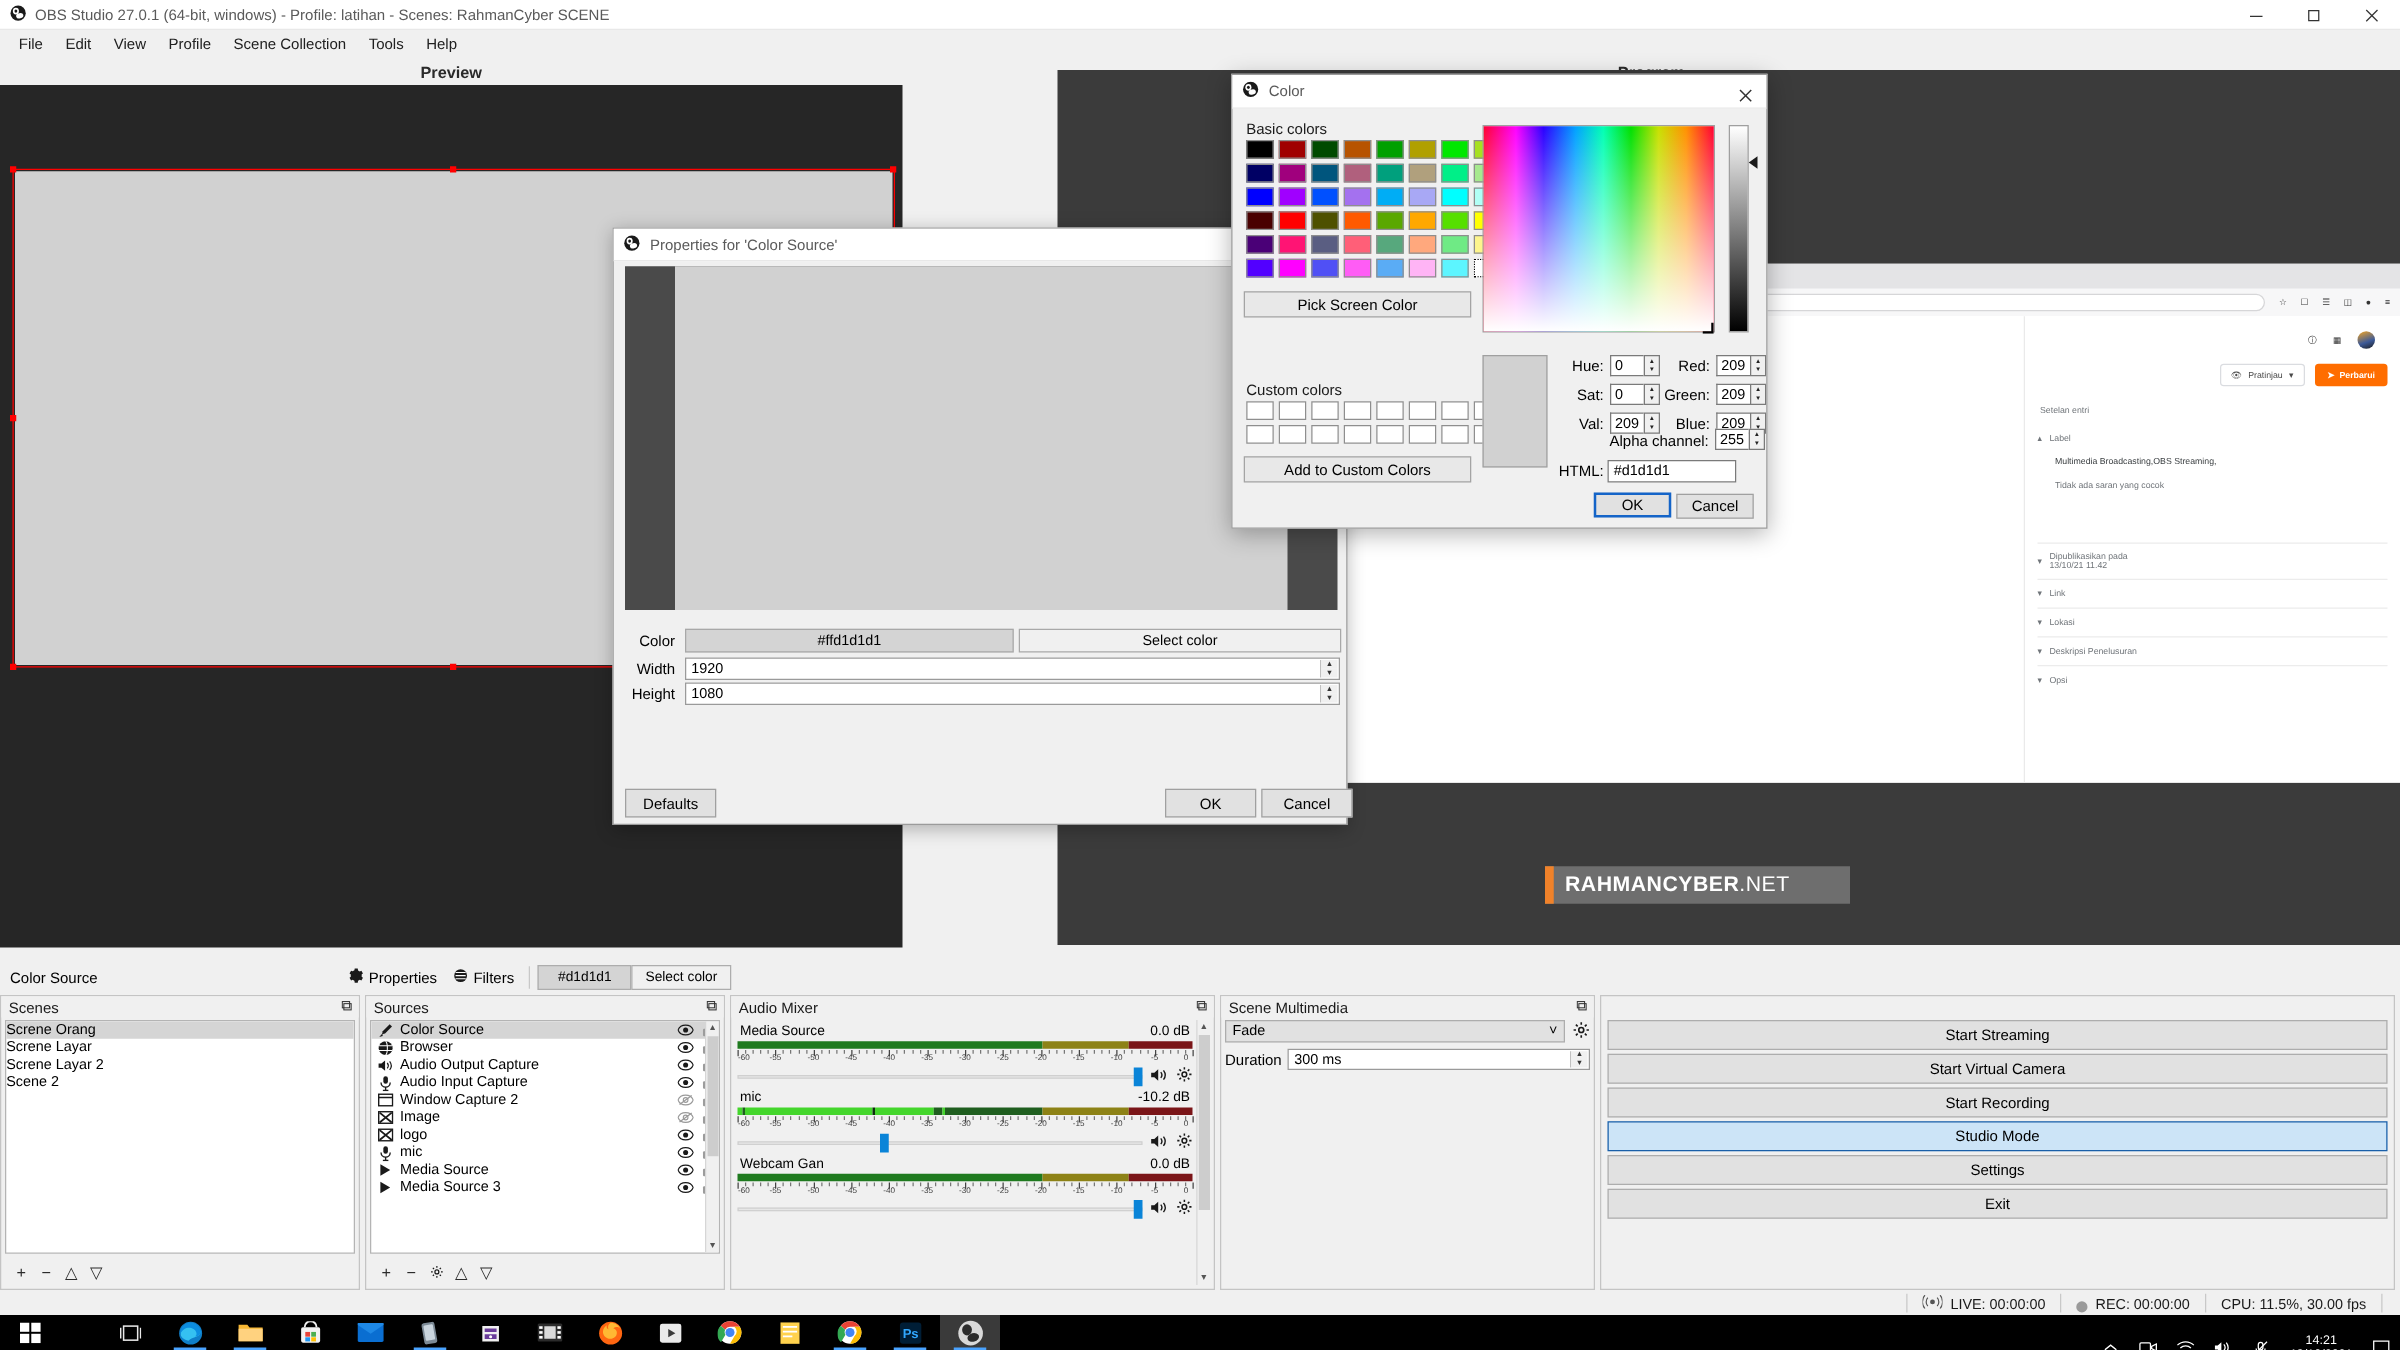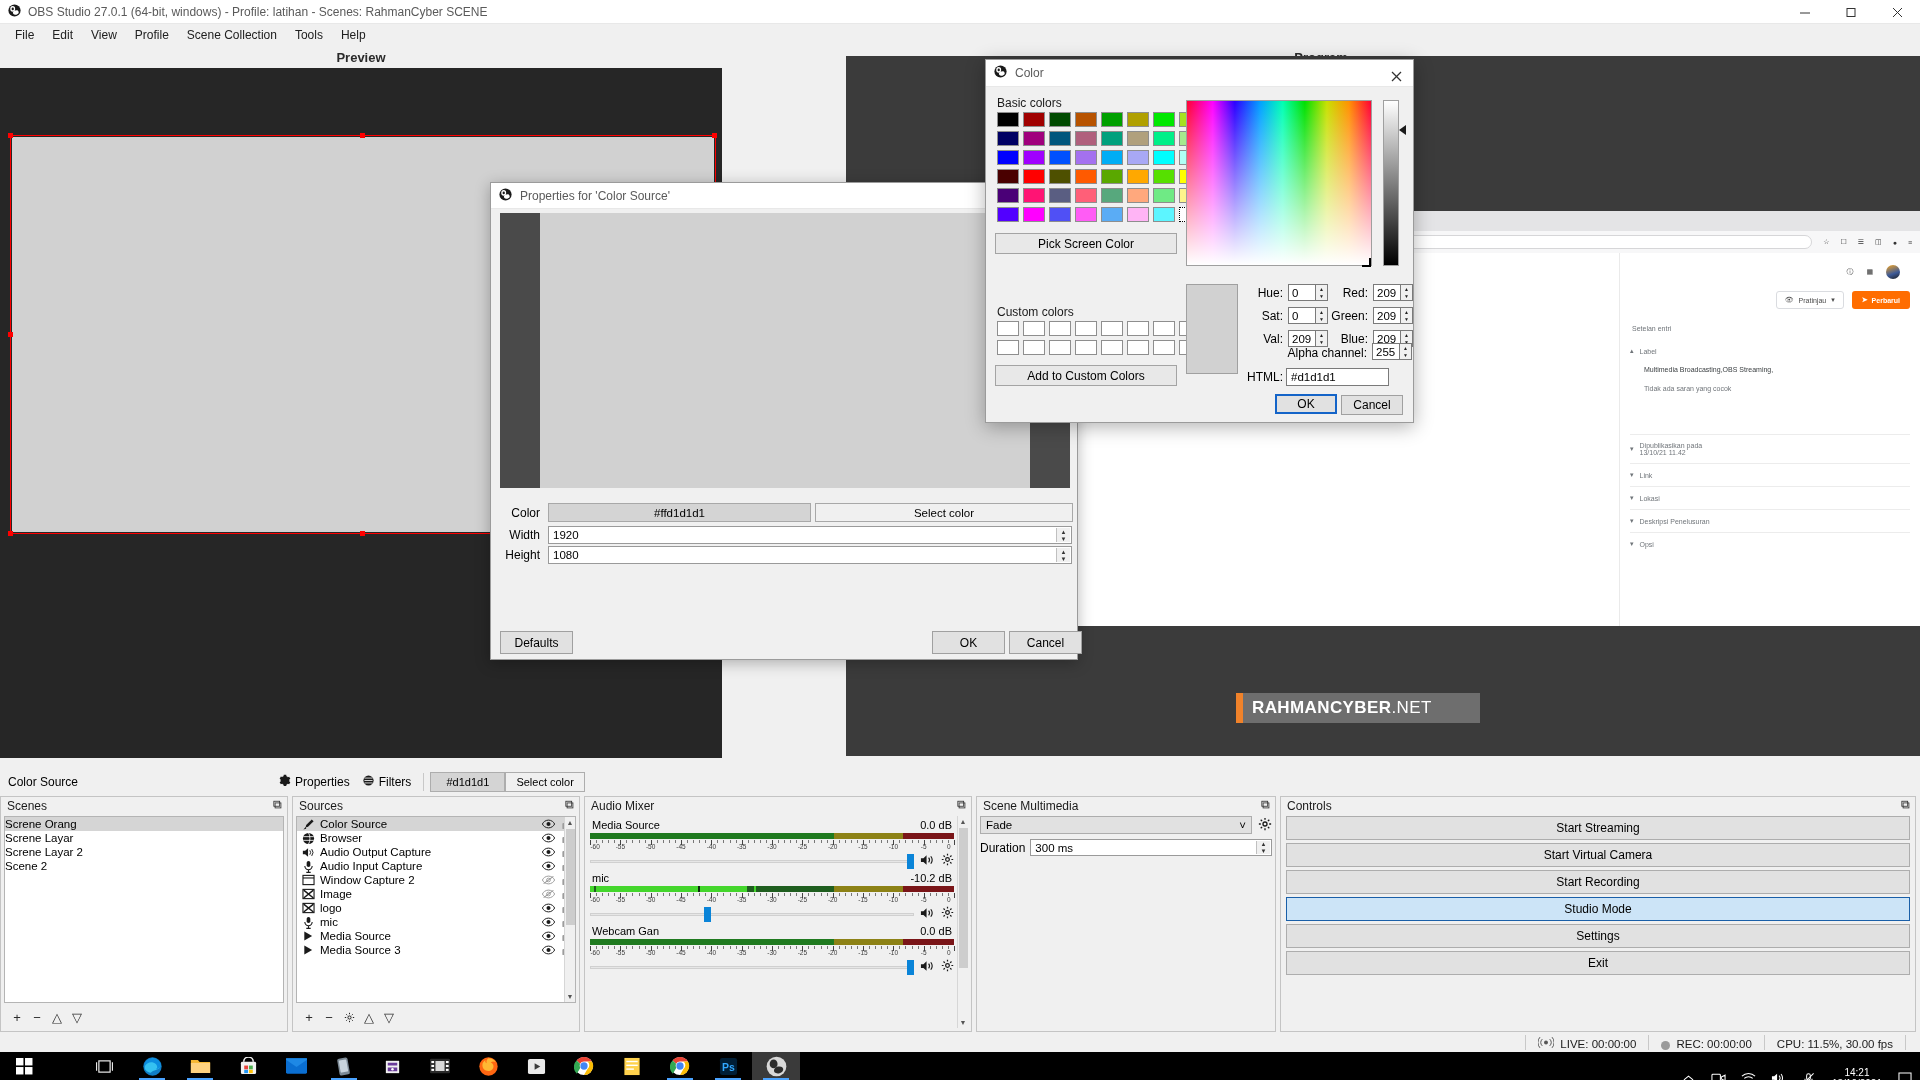--- a/index.html
+++ b/index.html
@@ -1060,29 +1060,20 @@
           <span class="spin-btns">
             <span class="spin-b">▲</span>
             <span class="spin-b">▼</span>
           </span>
         </div>
       </div>
     </div>
   </div>
 
   <div class="dock" id="controls-dock">
-    <div class="dock-title">
-      <span>Controls</span>
-      <span>
-        <svg width="10" height="10" viewBox="0 0 12 12">
-            <rect x="2.5" y="3.5" width="7" height="6" fill="none" stroke="#333"></rect>
-            <rect x="1" y="1.5" width="7" height="6" fill="none" stroke="#333"></rect>
-          </svg>
-      </span>
-    </div>
     <div class="dock-body">
       <div class="ctl-btn">Start Streaming</div>
       <div class="ctl-btn">Start Virtual Camera</div>
       <div class="ctl-btn">Start Recording</div>
       <div class="ctl-btn active">Studio Mode</div>
       <div class="ctl-btn">Settings</div>
       <div class="ctl-btn">Exit</div>
     </div>
   </div>
 

